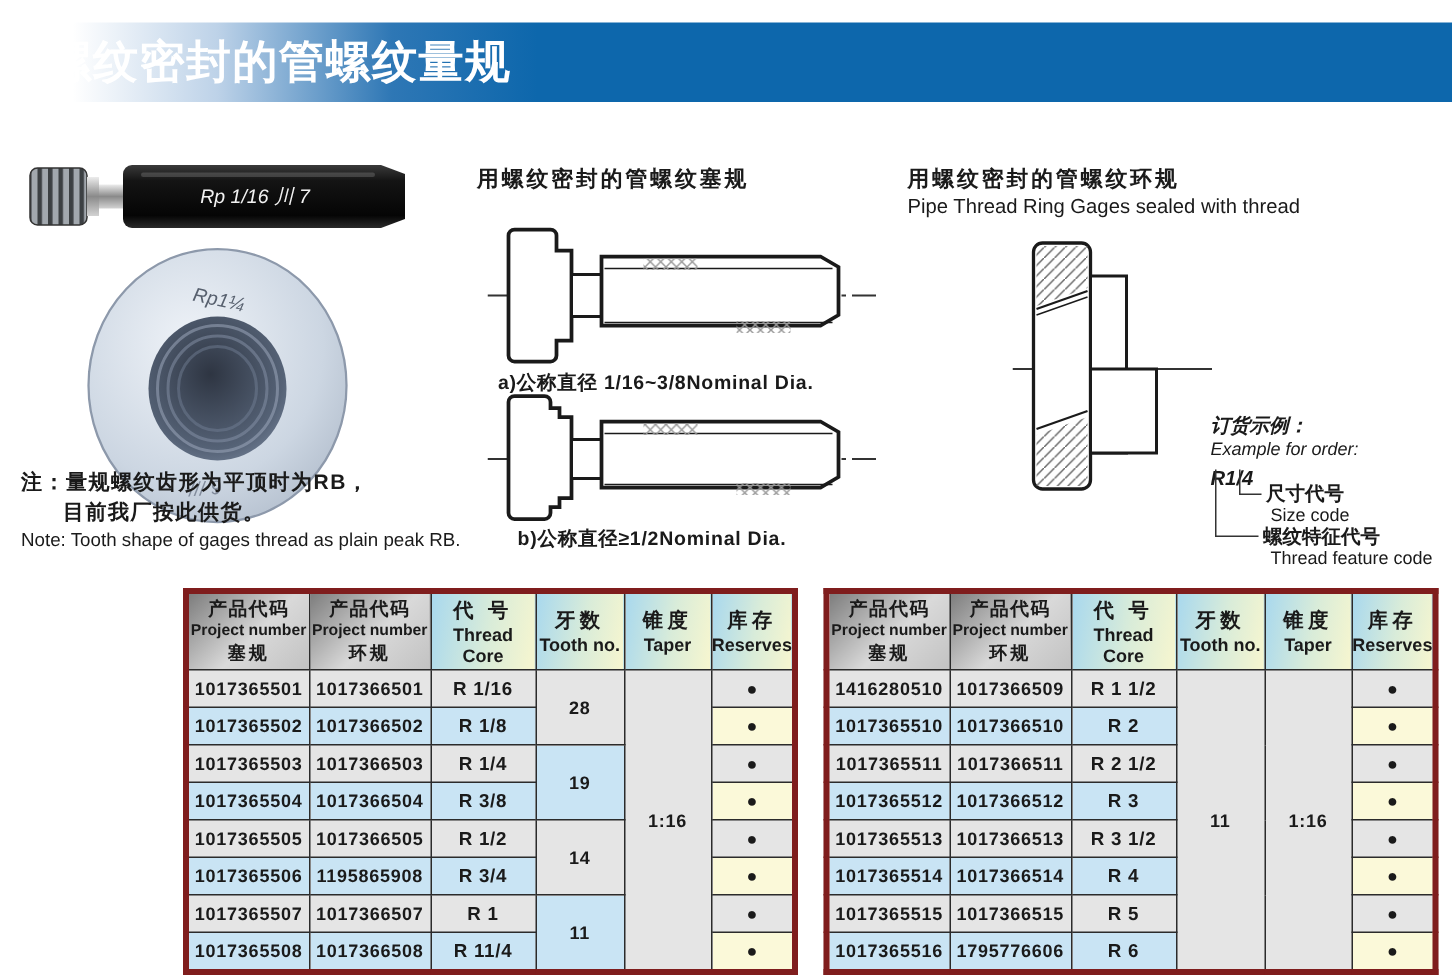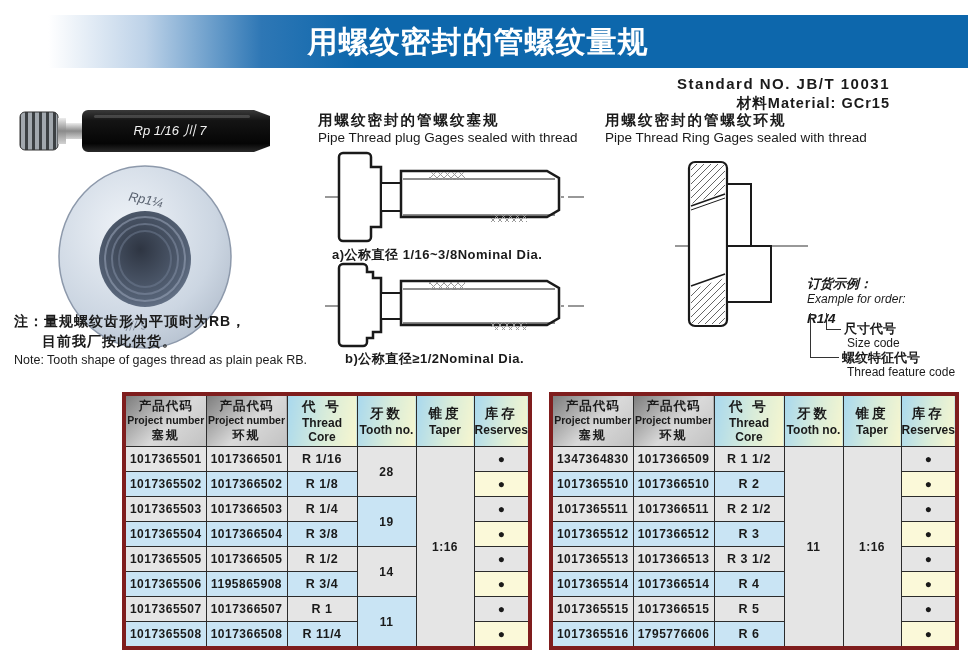--- a/index.html
+++ b/index.html
@@ -1,21 +1,21 @@
 <!DOCTYPE html>
 <html><head>
 <meta charset="utf-8">
 <style>
   html,body{margin:0;padding:0;background:#fff;}
   .page{position:relative;width:968px;height:650px;background:#ffffff;overflow:hidden;
         font-family:"Liberation Sans",sans-serif;color:#1a1a1a;}
   
   .band{position:absolute;left:0;top:15px;width:968px;height:53px;
         background:linear-gradient(90deg,#ffffff 5%,#bdd2e8 15%,#2e77b5 27%,#0d67ac 37%);
-        display:flex;flex-direction:column;align-items:center;justify-content:center;
+        display:flex;flex-direction:column;align-items:flex-start;justify-content:center;
         padding-right:12px;box-sizing:border-box;}
   .band-zh{font-size:30px;font-weight:bold;color:#fff;letter-spacing:1px;line-height:32px;}
   .band-en{font-size:15px;color:#fff;line-height:17px;}
   .standard{position:absolute;right:78px;top:74px;text-align:right;}
   .standard .s1{font-size:15px;font-weight:bold;letter-spacing:1.5px;line-height:20px;}
   .standard .s2{font-size:14.5px;font-weight:bold;letter-spacing:1px;line-height:19px;}
   
   .sec-title{position:absolute;}
   .sec-title .t-zh{font-size:14.5px;font-weight:bold;letter-spacing:2px;line-height:18px;}
   .sec-title .t-en{font-size:13.5px;line-height:17px;}
@@ -55,24 +55,20 @@
   .gtable td.yshade{background:#fbf9d9;}
 </style>
 </head>
 <body>
 
 <div class="page">
 
   <div class="band">
     <div class="band-zh">用螺纹密封的管螺纹量规</div>
   </div>
-  <div class="standard">
-    <div class="s1">Standard NO. JB/T 10031</div>
-    <div class="s2">材料Material: GCr15</div>
-  </div>
 
   <svg style="position:absolute;left:18px;top:104px;" width="272" height="54" viewBox="0 0 272 54">
     <defs>
       <linearGradient id="bodyg" x1="0" y1="0" x2="0" y2="1">
         <stop offset="0" stop-color="#3a3a3a"></stop>
           <stop offset="0.25" stop-color="#141414"></stop>
         <stop offset="0.8" stop-color="#050505"></stop>
           <stop offset="1" stop-color="#2a2a2a"></stop>
       </linearGradient>
       <linearGradient id="metg" x1="0" y1="0" x2="0" y2="1">
@@ -116,21 +112,20 @@
   </svg>
 
   <div class="note">
     <div class="n1">注：量规螺纹齿形为平顶时为RB，</div>
     <div class="n2">目前我厂按此供货。</div>
     <div class="n3">Note: Tooth shape of gages thread as plain peak RB.</div>
   </div>
 
   <div class="sec-title" style="left:318px;top:111px;">
     <div class="t-zh">用螺纹密封的管螺纹塞规</div>
-    <div class="t-en">Pipe Thread plug Gages sealed with thread</div>
   </div>
 
   <svg style="position:absolute;left:325px;top:150px;" width="265" height="94" viewBox="0 0 265 94">
     <defs>
       <pattern id="xha" width="7" height="7" patternUnits="userSpaceOnUse">
         <path d="M0,0 L7,7 M7,0 L0,7" stroke="#9a9a9a" stroke-width="1"></path>
       </pattern>
     </defs>
     <line x1="0" y1="47" x2="263" y2="47" stroke="#333" stroke-width="1.2" stroke-dasharray="16 4 3 4"></line>
     <path d="M18,3 h24 a4 4 0 0 1 4 4 v10 h10 v60 h-10 v10 a4 4 0 0 1 -4 4 h-24 a4 4 0 0 1 -4 -4 v-80 a4 4 0 0 1 4 -4 z" fill="#fff" stroke="#1a1a1a" stroke-width="2.5"></path>
@@ -324,21 +319,21 @@
           <div class="he2">Taper</div>
         </th>
         <th class="th-grad">
           <div class="hz2">库存</div>
           <div class="he2">Reserves</div>
         </th>
       </tr>
     </thead>
     <tbody>
         <tr>
-          <td class="num">1347364830</td>
+          <td class="num">1416280510</td>
           <td class="num">1017366509</td>
           <td class="code">R 1 1/2</td>
           <td class="num" rowspan="8">11</td>
           <td class="num" rowspan="8">1:16</td>
           <td class="dot">●</td>
         </tr>
         <tr>
           <td class="num shade">1017365510</td>
           <td class="num shade">1017366510</td>
           <td class="code shade">R 2</td>

